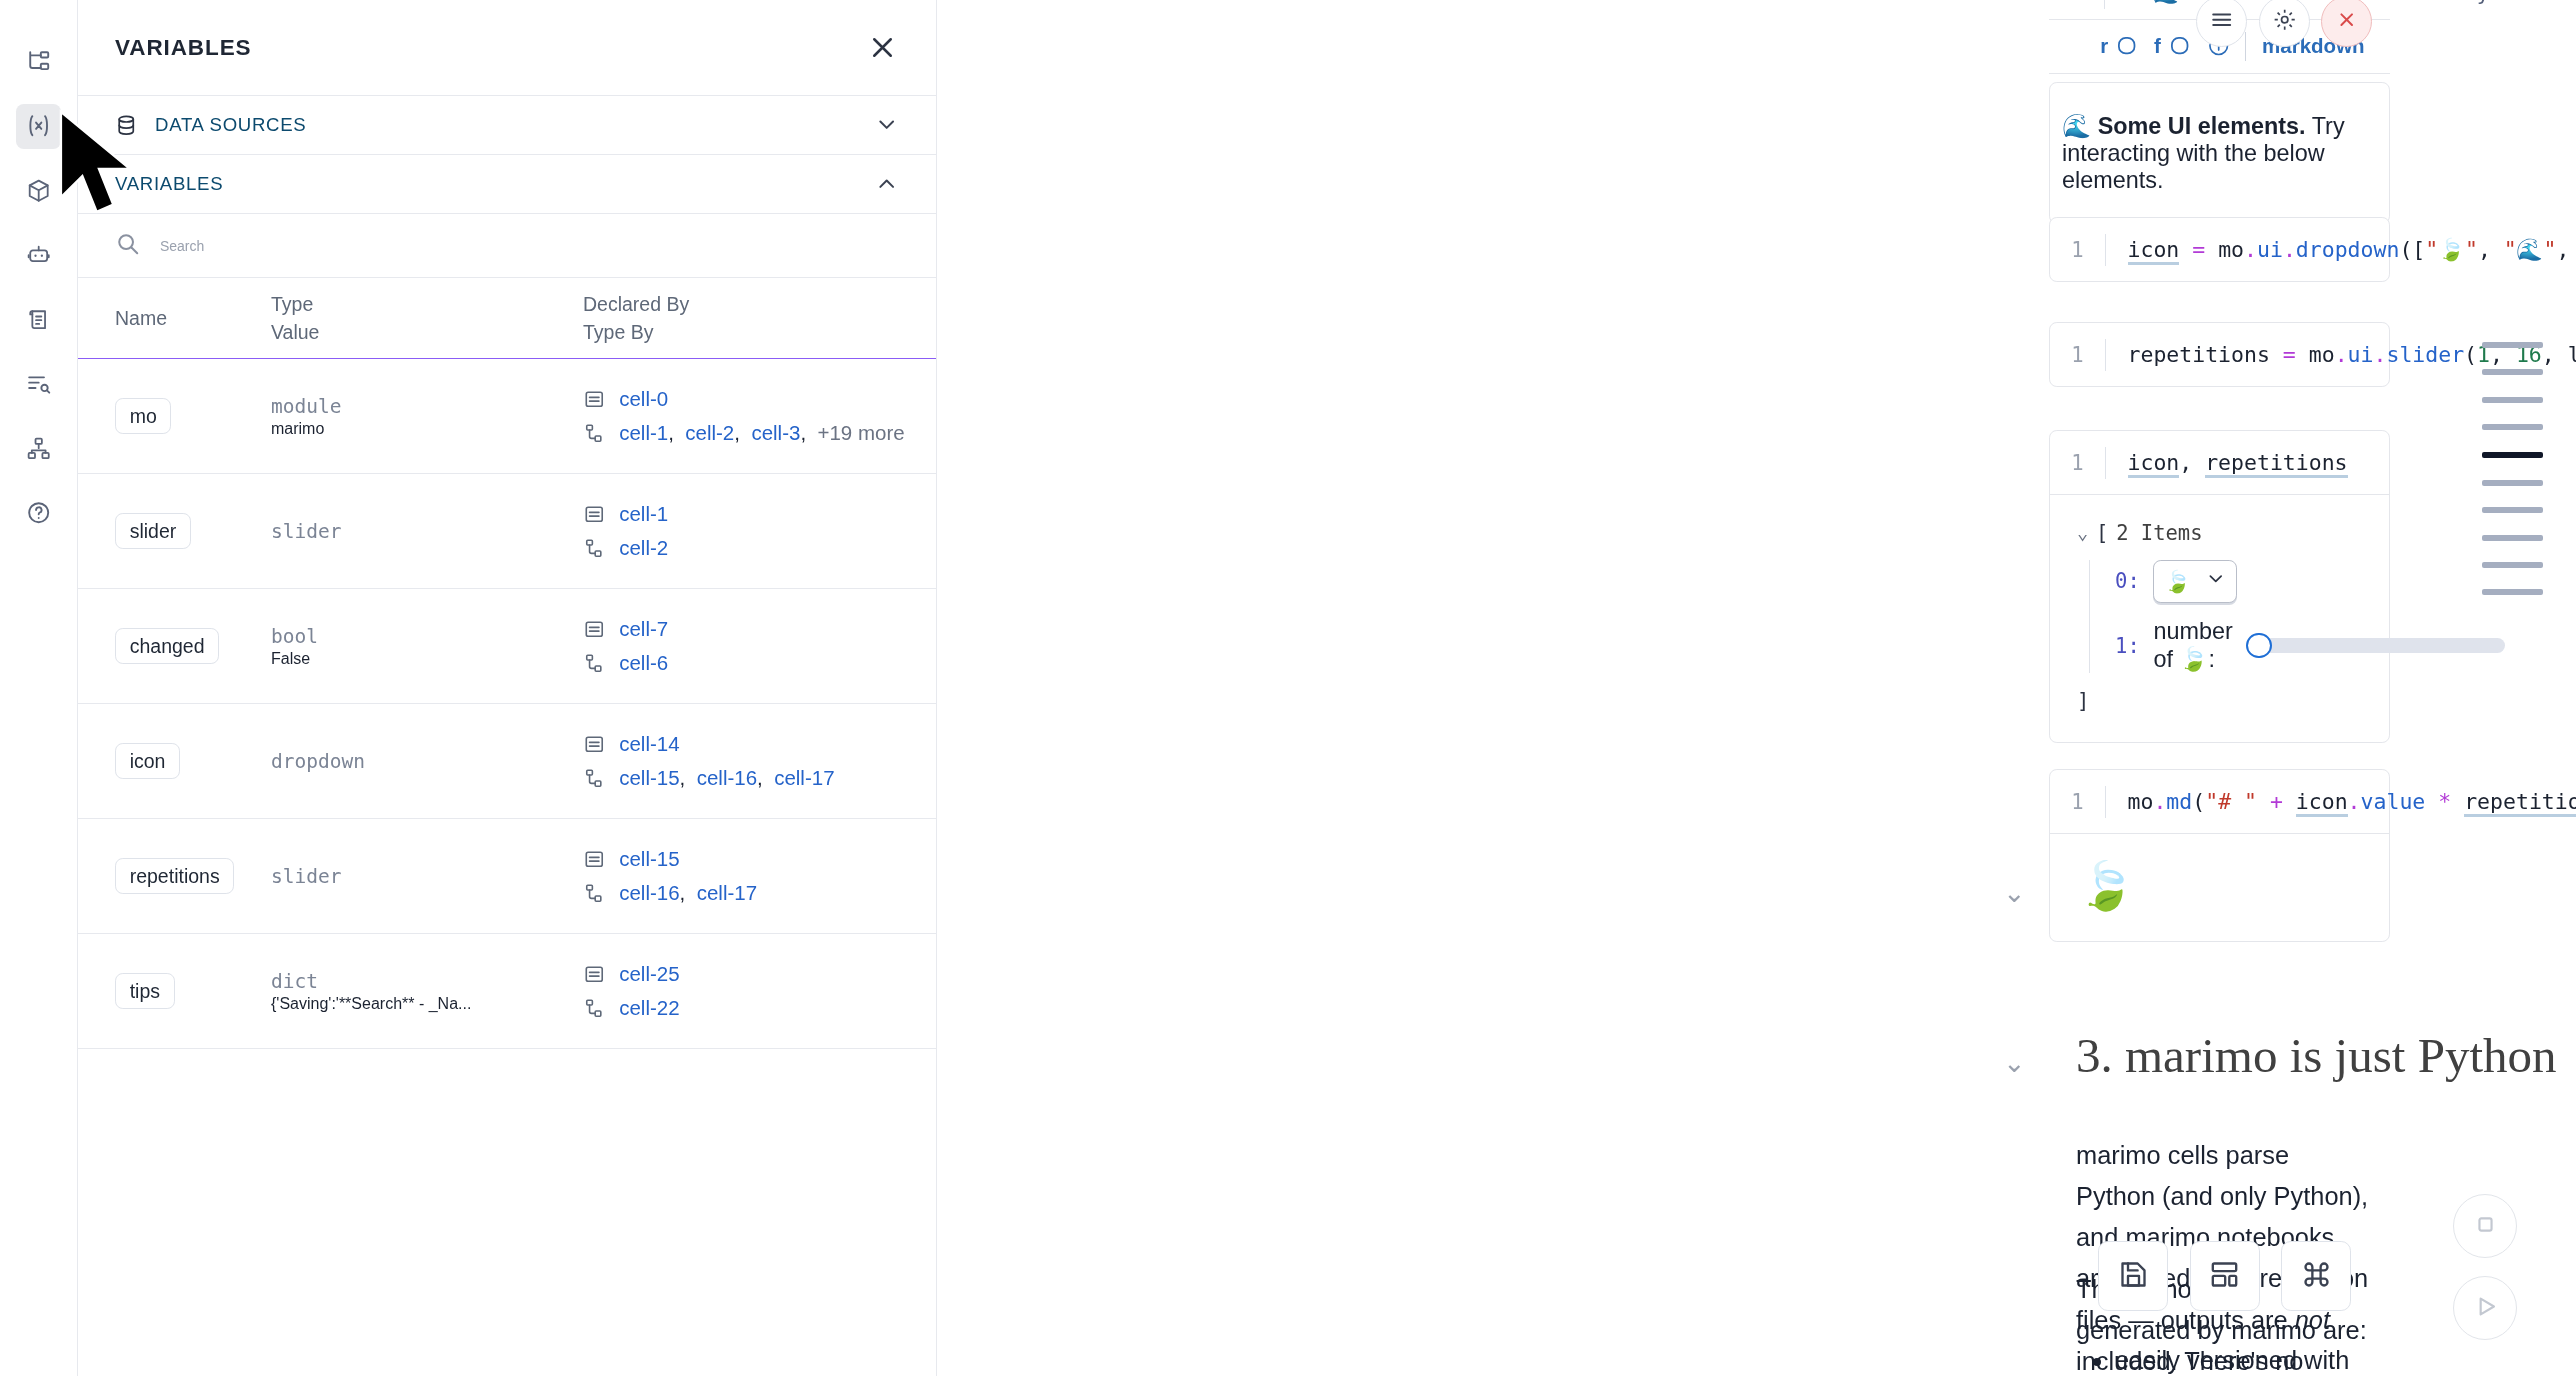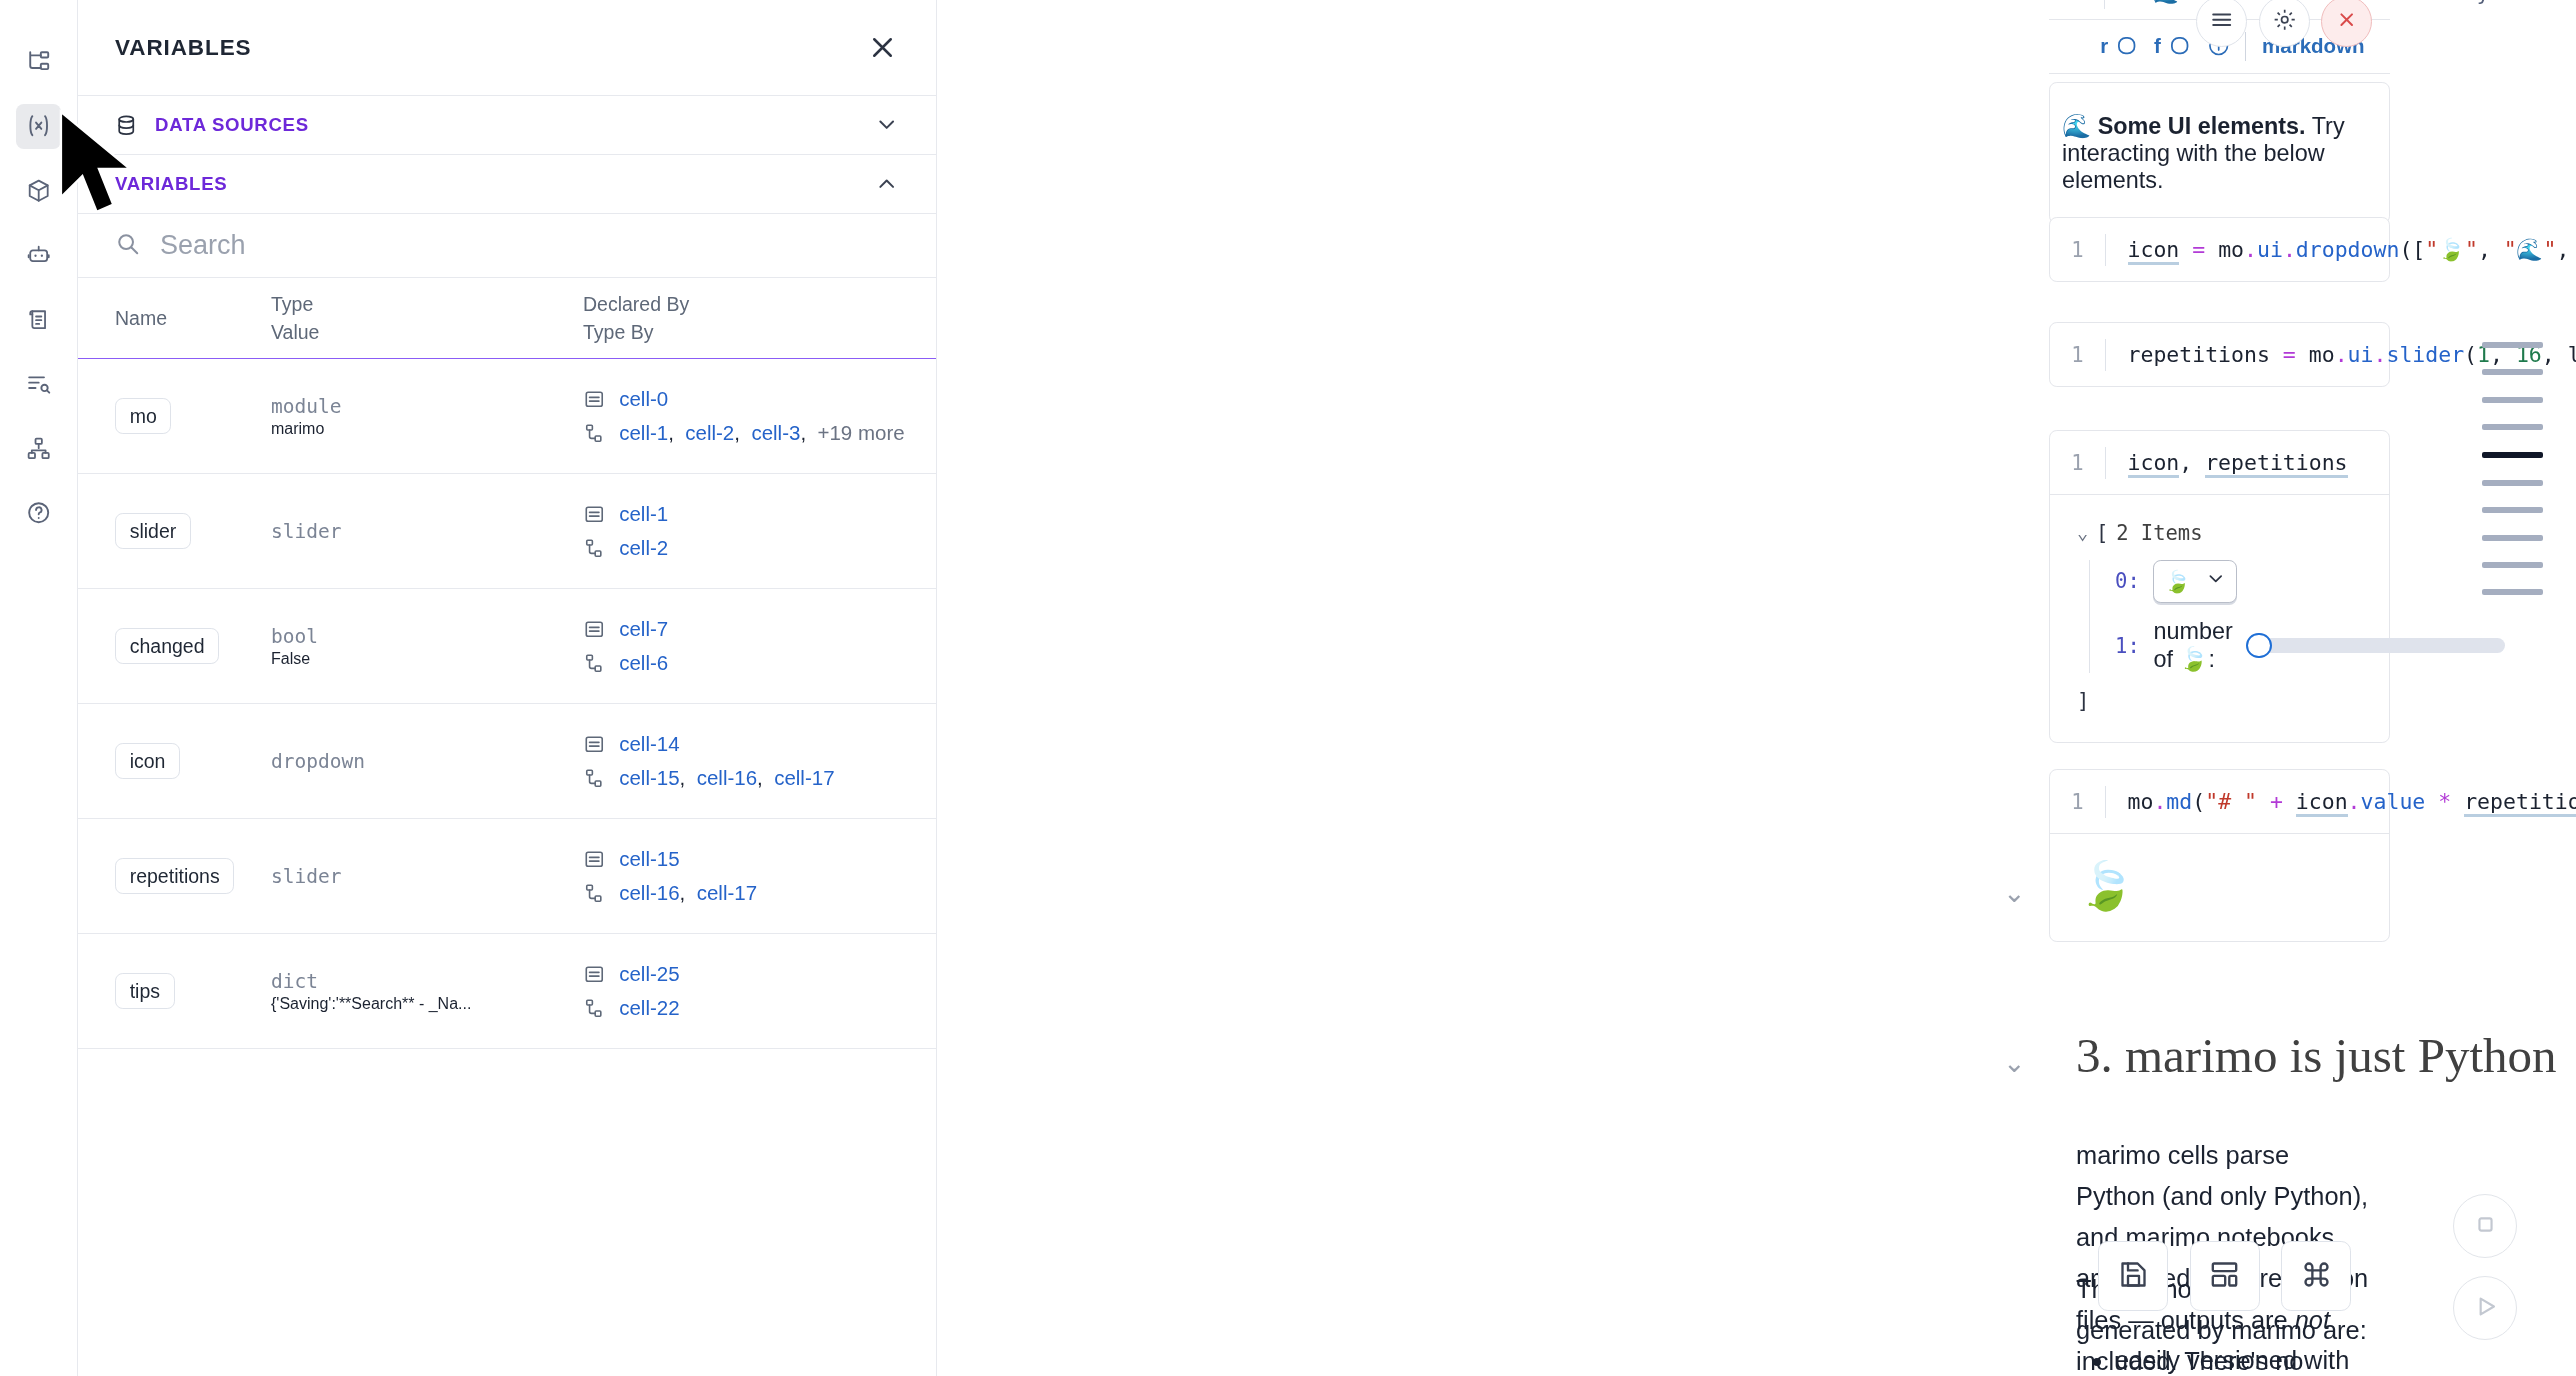--- a/index.html
+++ b/index.html
@@ -45,34 +45,34 @@
   }
   .close-x { width: 33px; height: 33px; color: #2c3342; cursor: pointer; }
   .close-x svg { width: 33px; height: 33px; }
 
   .section-head {
     height: 59px; flex: 0 0 59px; display: flex; align-items: center;
     padding: 0 37px; gap: 17.6px; border-bottom: 1px solid #e7e9ee;
     cursor: pointer;
   }
   .section-head .lbl {
-    font-size: 18.6px; font-weight: 700; letter-spacing: 0.7px; color: #6d28d9; flex: 1;
+    font-size: 18.6px; font-weight: 400; letter-spacing: 0.7px; color: #0c4a6e; flex: 1;
   }
   .section-head .ico { color: #2c3342; display: flex; }
   .section-head .ico svg { width: 22.5px; height: 22.5px; }
   .chev { color: #3b4252; display: flex; }
   .chev svg { width: 25.4px; height: 25.4px; }
 
   .search-row {
     height: 64px; flex: 0 0 64px; display: flex; align-items: center;
     padding: 0 37px; gap: 19.5px; border-bottom: 1px solid #e7e9ee;
   }
   .search-row svg { width: 25.4px; height: 25.4px; color: #8a91a0; flex:0 0 25.4px;}
   .search-row input {
-    border: 0; outline: none; font-size: 27px; color: #2c3342;
+    border: 0; outline: none; font-size: 14px; color: #2c3342;
     font-family: "Liberation Sans", sans-serif; width: 100%; background: transparent;
   }
   .search-row input::placeholder { color: #9aa1ae; }
 
   
   .vtable { width: 100%; }
   .vhead {
     display: flex; padding: 13.7px 0 13.7px 37px;
     border-bottom: 1px solid #8b5cf6; align-items: center;
   }

